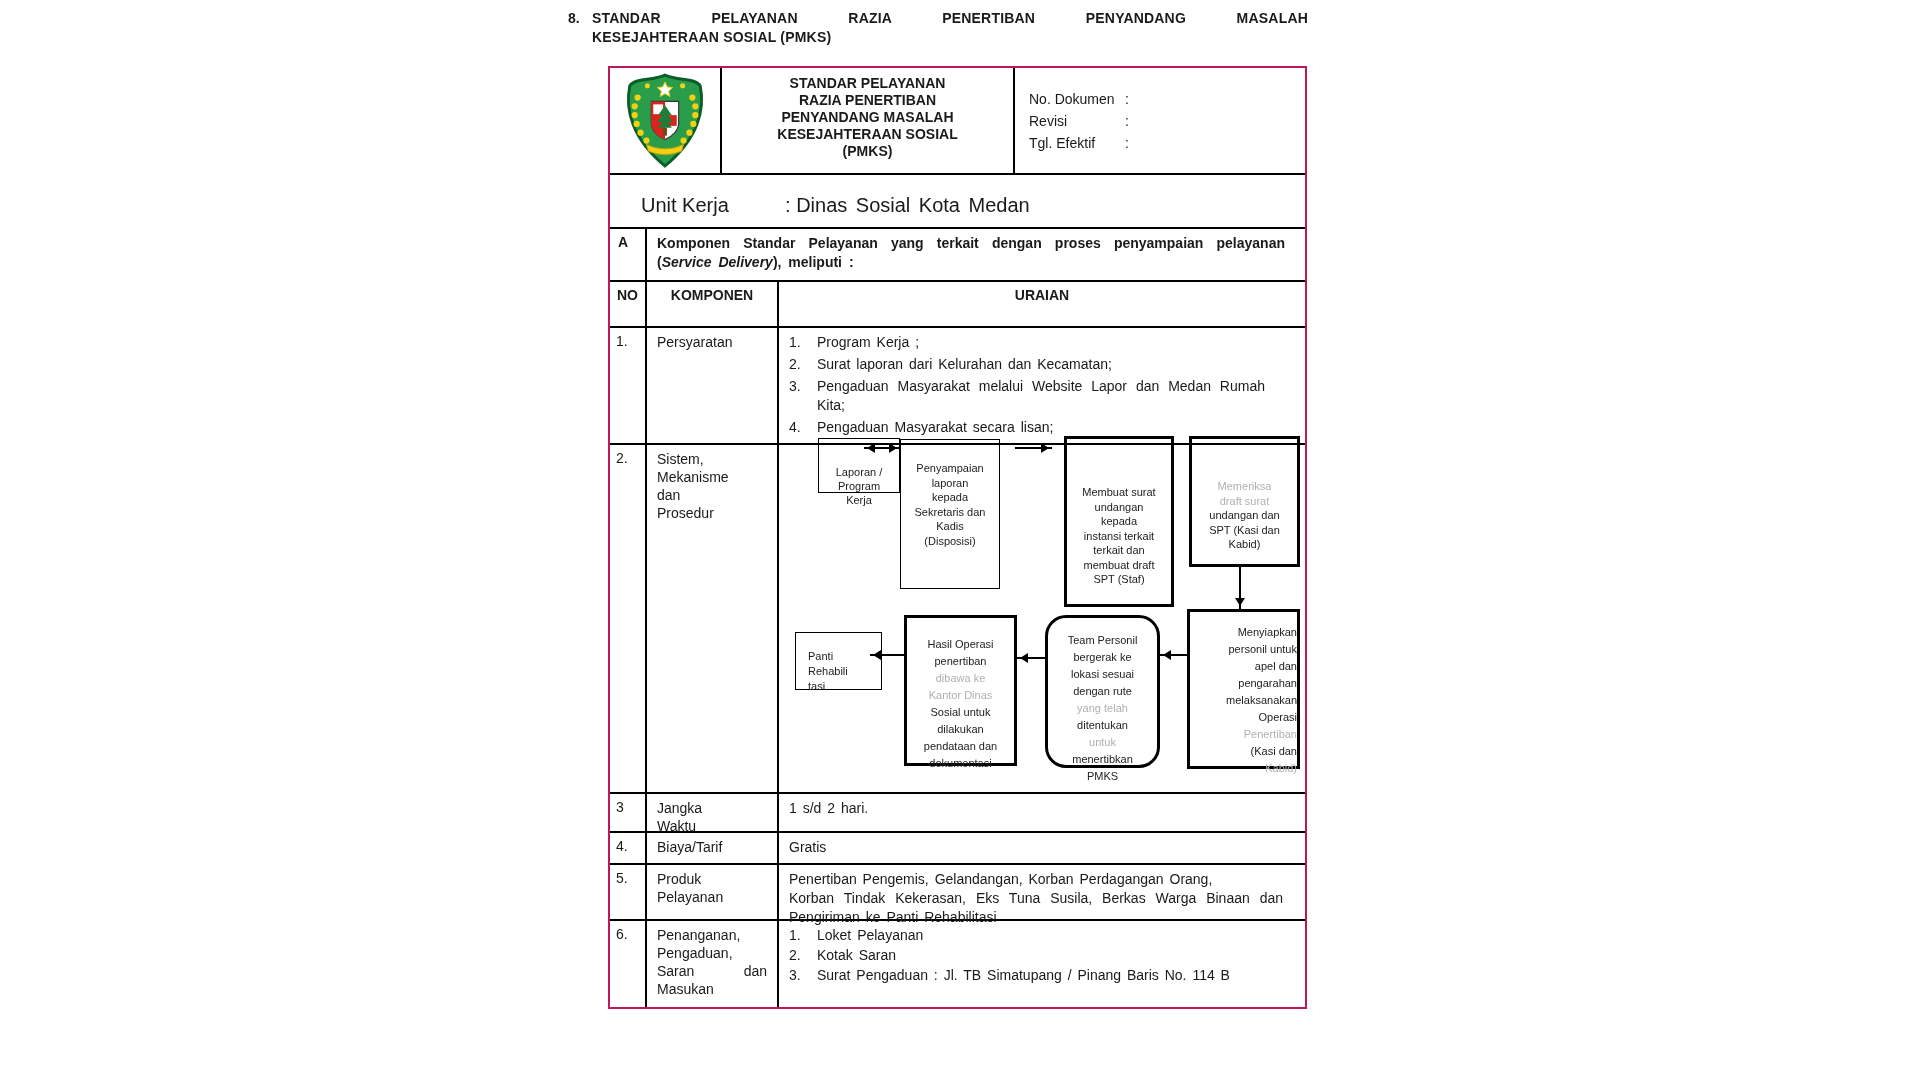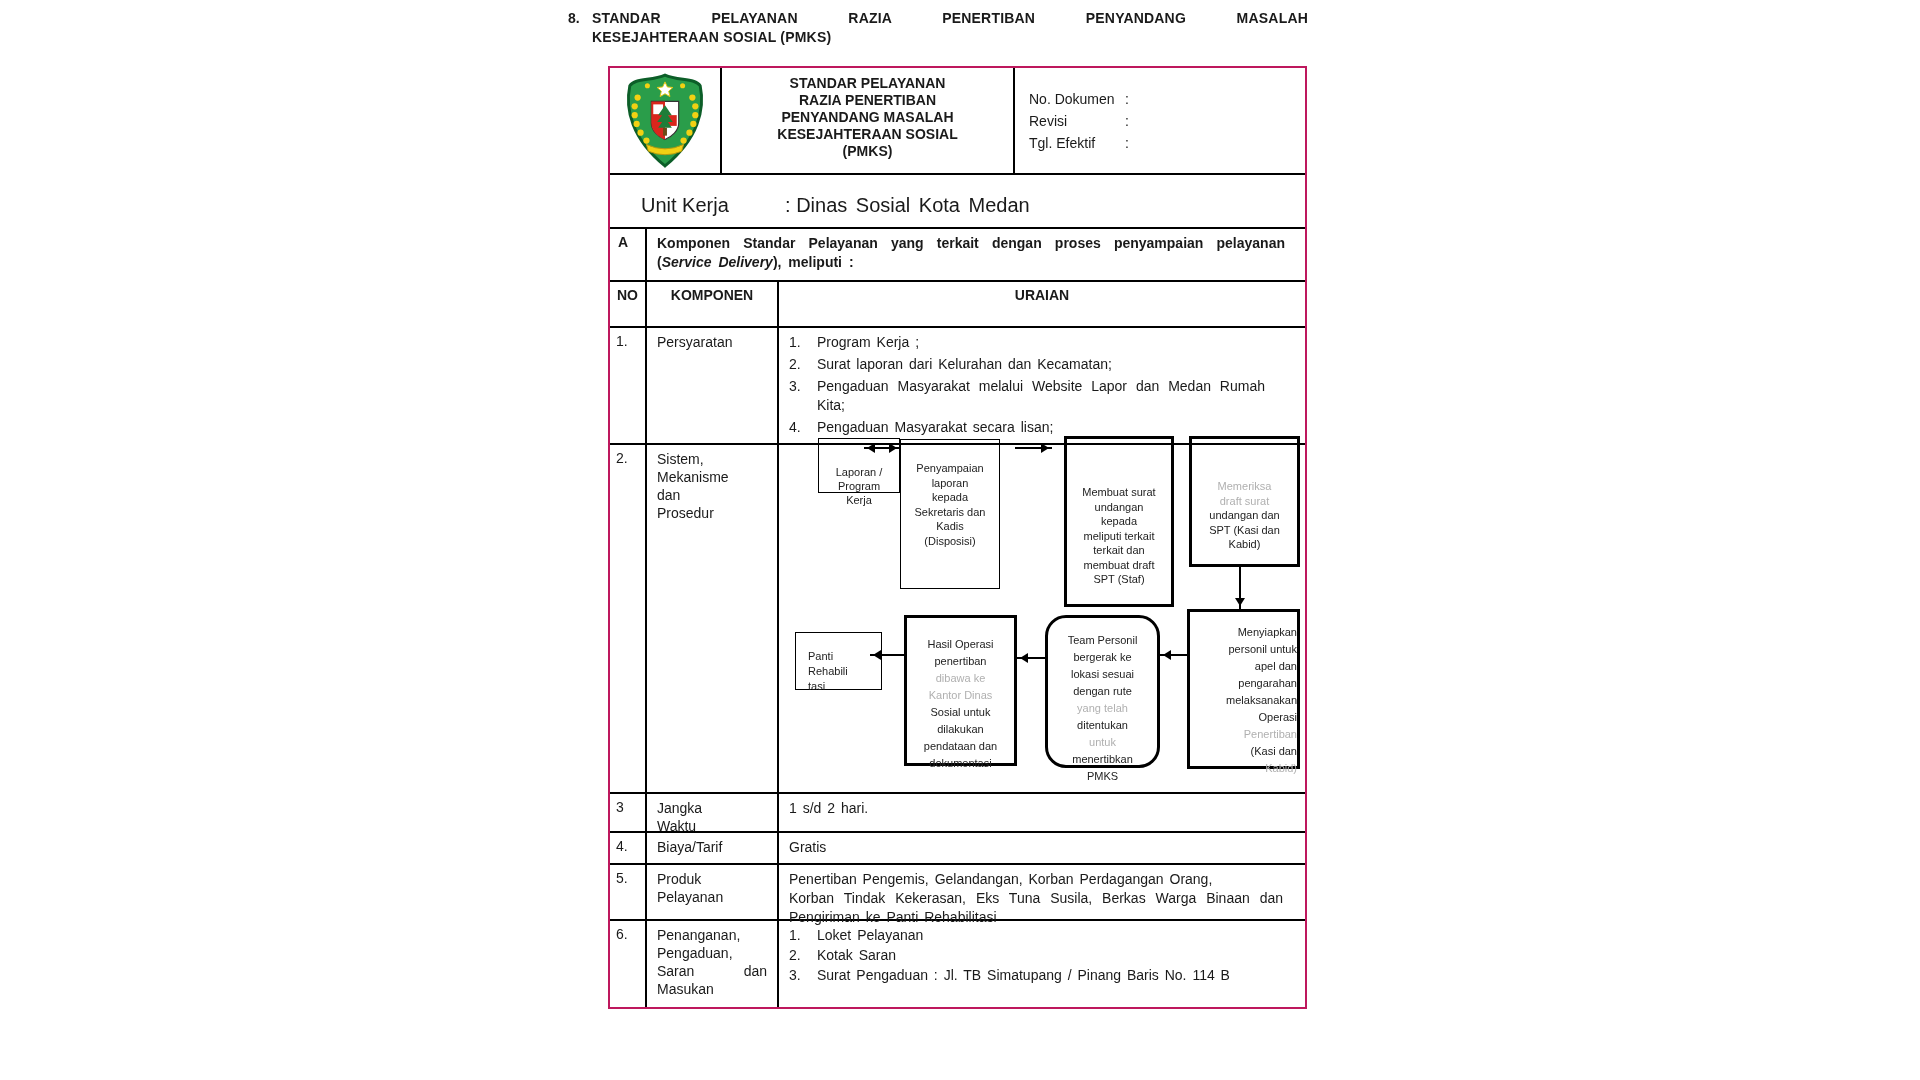--- a/index.html
+++ b/index.html
@@ -217,21 +217,21 @@
             <div class="gen-line">laporan</div>
             <div class="gen-line">kepada</div>
             <div class="gen-line">Sekretaris dan</div>
             <div class="gen-line">Kadis</div>
             <div class="gen-line">(Disposisi)</div>
           </div>
         <div class="fbox fb3 thick">
             <div class="gen-line">Membuat surat</div>
             <div class="gen-line">undangan</div>
             <div class="gen-line">kepada</div>
-            <div class="gen-line">meliputi terkait</div>
+            <div class="gen-line">instansi terkait</div>
             <div class="gen-line">terkait dan</div>
             <div class="gen-line">membuat draft</div>
             <div class="gen-line">SPT (Staf)</div>
           </div>
         <div class="fbox fb4 thick">
             <div class="gen-line faded">Memeriksa</div>
             <div class="gen-line faded">draft surat</div>
             <div class="gen-line">undangan dan</div>
             <div class="gen-line">SPT (Kasi dan</div>
             <div class="gen-line">Kabid)</div>

